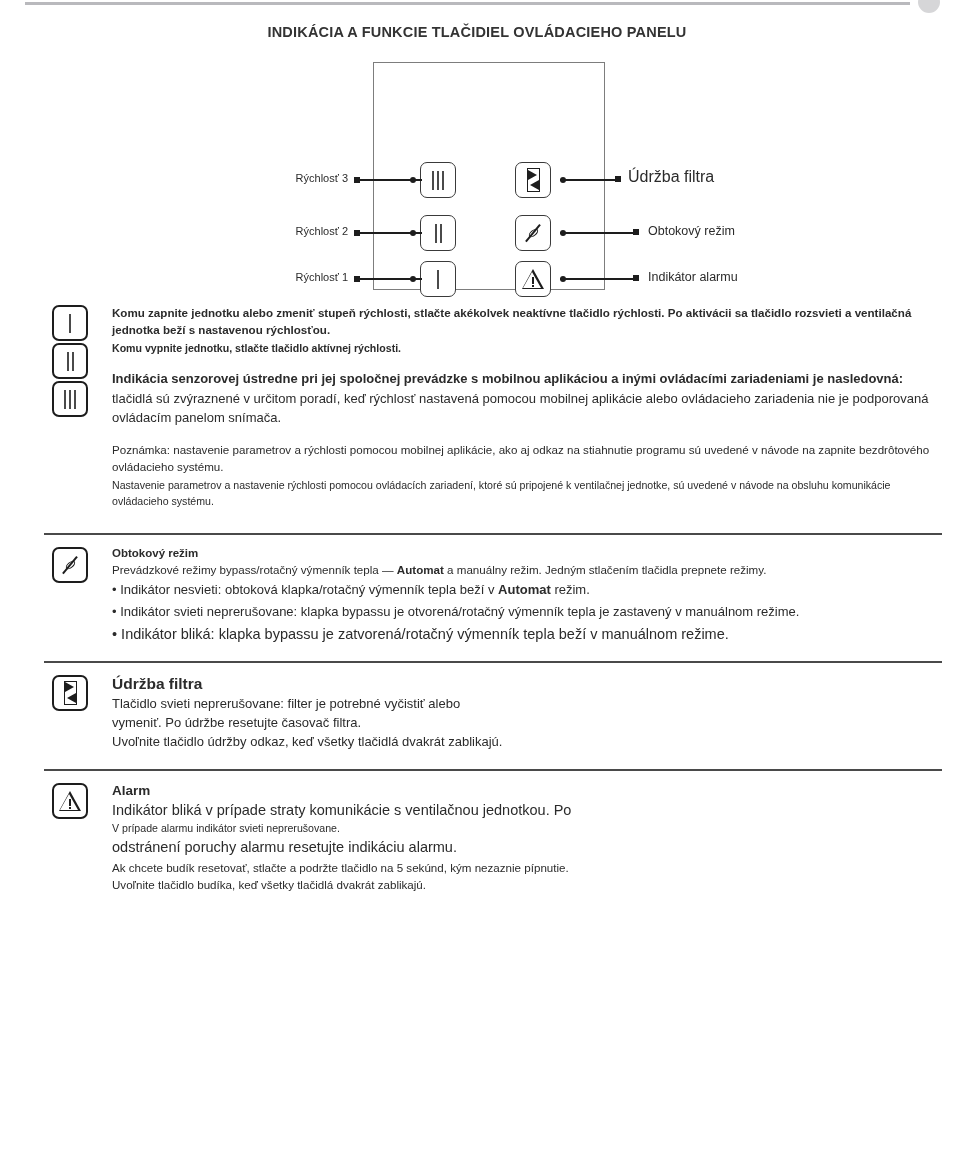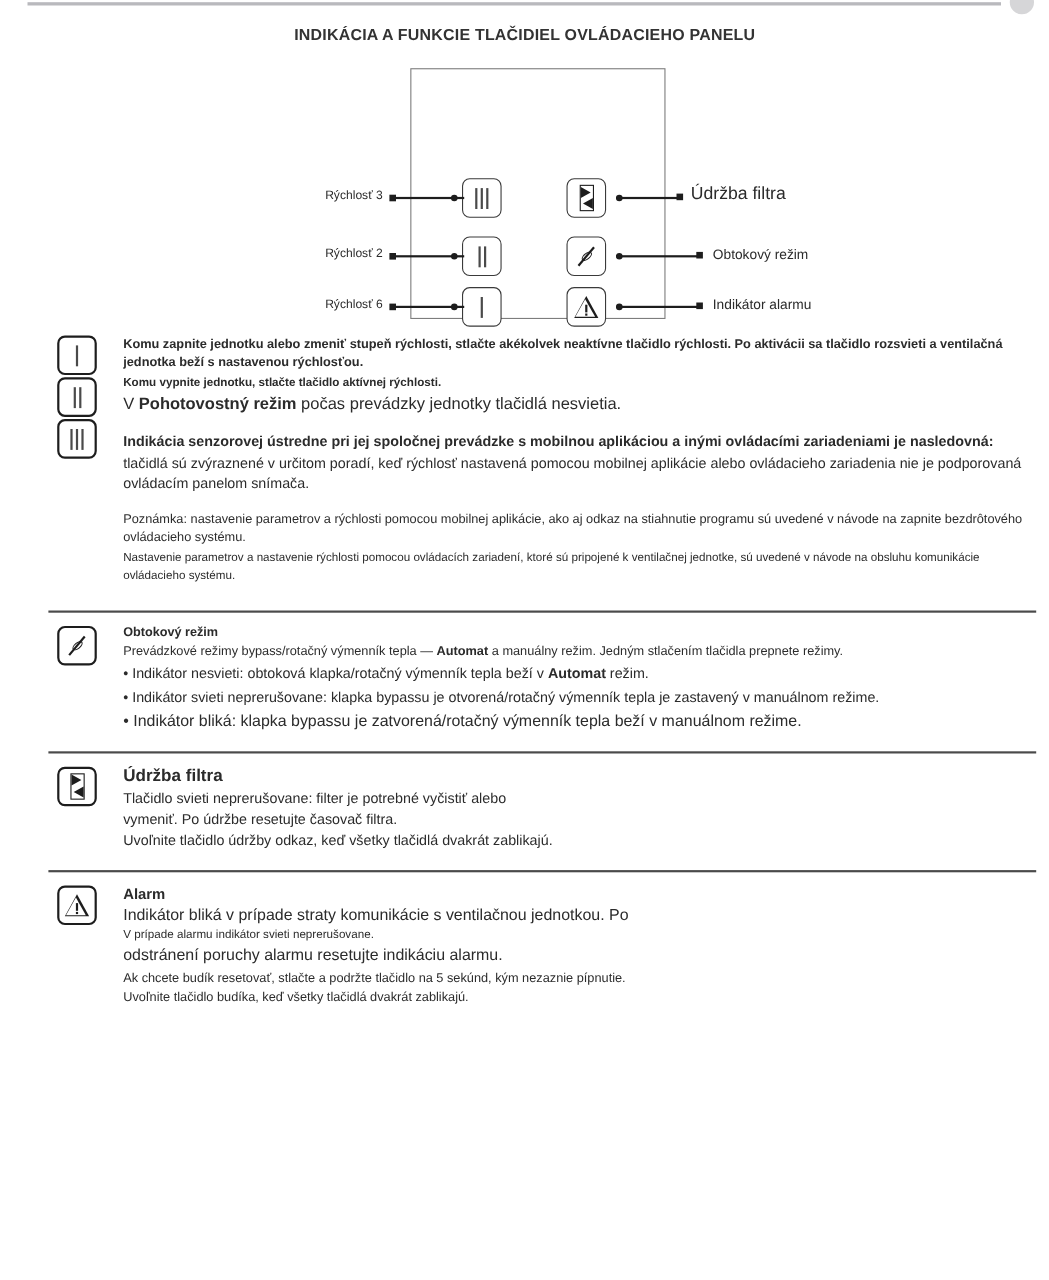--- a/index.html
+++ b/index.html
@@ -234,21 +234,21 @@
   <div class="cdot" style="left:560px; top:172px;"></div>
   <div class="lead" style="left:560px; top:174px; width:78px;"></div>
   <div class="sq" style="left:633px; top:171px;"></div>
 
   <div class="cdot" style="left:560px; top:218px;"></div>
   <div class="lead" style="left:560px; top:220px; width:78px;"></div>
   <div class="sq" style="left:633px; top:217px;"></div>
 
   <div class="lbl-left" style="left:214px; top:114px; width:134px;">Rýchlosť 3</div>
   <div class="lbl-left" style="left:214px; top:167px; width:134px;">Rýchlosť 2</div>
-  <div class="lbl-left" style="left:214px; top:213px; width:134px;">Rýchlosť 6</div>
+  <div class="lbl-left" style="left:214px; top:213px; width:134px;">Rýchlosť 1</div>
 
   <div class="lbl-right lbl-r1" style="left:628px; top:110px;">Údržba filtra</div>
   <div class="lbl-right lbl-r2" style="left:648px; top:166px;">Obtokový režim</div>
   <div class="lbl-right lbl-r3" style="left:648px; top:212px;">Indikátor alarmu</div>
 </div>
 
 <div class="content">
 
   <div class="section">
     <div class="sec-body">
@@ -268,21 +268,20 @@
           <span class="bars">
               <i></i>
               <i></i>
               <i></i>
             </span>
         </div>
       </div>
 
       <p class="t sz12 bold">Komu zapnite jednotku alebo zmeniť stupeň rýchlosti, stlačte akékolvek neaktívne tlačidlo rýchlosti. Po aktivácii sa tlačidlo rozsvieti a ventilačná jednotka beží s nastavenou rýchlosťou.</p>
       <p class="t sz11 bold" style="margin-top:2px;">Komu vypnite jednotku, stlačte tlačidlo aktívnej rýchlosti.</p>
-      <p class="t sz15" style="margin-top:1px;"><span>V </span><span class="bold">Pohotovostný režim</span><span> počas prevádzky jednotky tlačidlá nesvietia.</span></p>
 
       <div class="gap"></div>
 
       <p class="t sz13 bold">Indikácia senzorovej ústredne pri jej spoločnej prevádzke s mobilnou aplikáciou a inými ovládacími zariadeniami je nasledovná:</p>
       <p class="t sz13" style="margin-top:1px;">tlačidlá sú zvýraznené v určitom poradí, keď rýchlosť nastavená pomocou mobilnej aplikácie alebo ovládacieho zariadenia nie je podporovaná ovládacím panelom snímača.</p>
 
       <div class="gap"></div>
 
       <p class="t sz12">Poznámka: nastavenie parametrov a rýchlosti pomocou mobilnej aplikácie, ako aj odkaz na stiahnutie programu sú uvedené v návode na zapnite bezdrôtového ovládacieho systému.</p>
       <p class="t sz11" style="margin-top:2px;">Nastavenie parametrov a nastavenie rýchlosti pomocou ovládacích zariadení, ktoré sú pripojené k ventilačnej jednotke, sú uvedené v návode na obsluhu komunikácie ovládacieho systému.</p>

